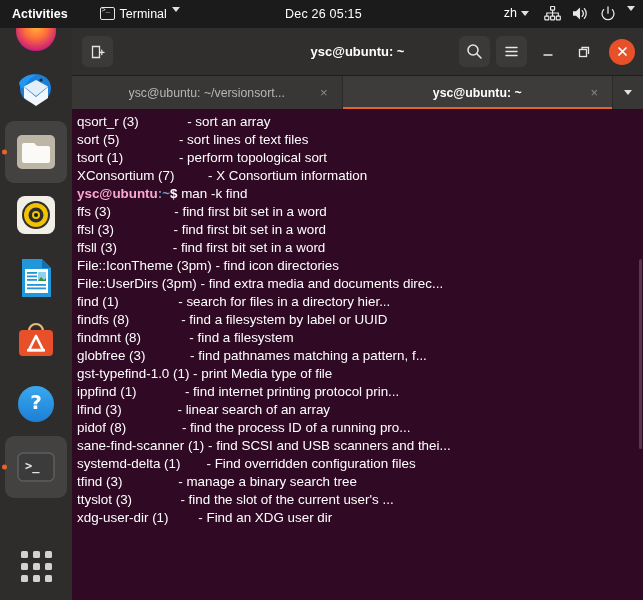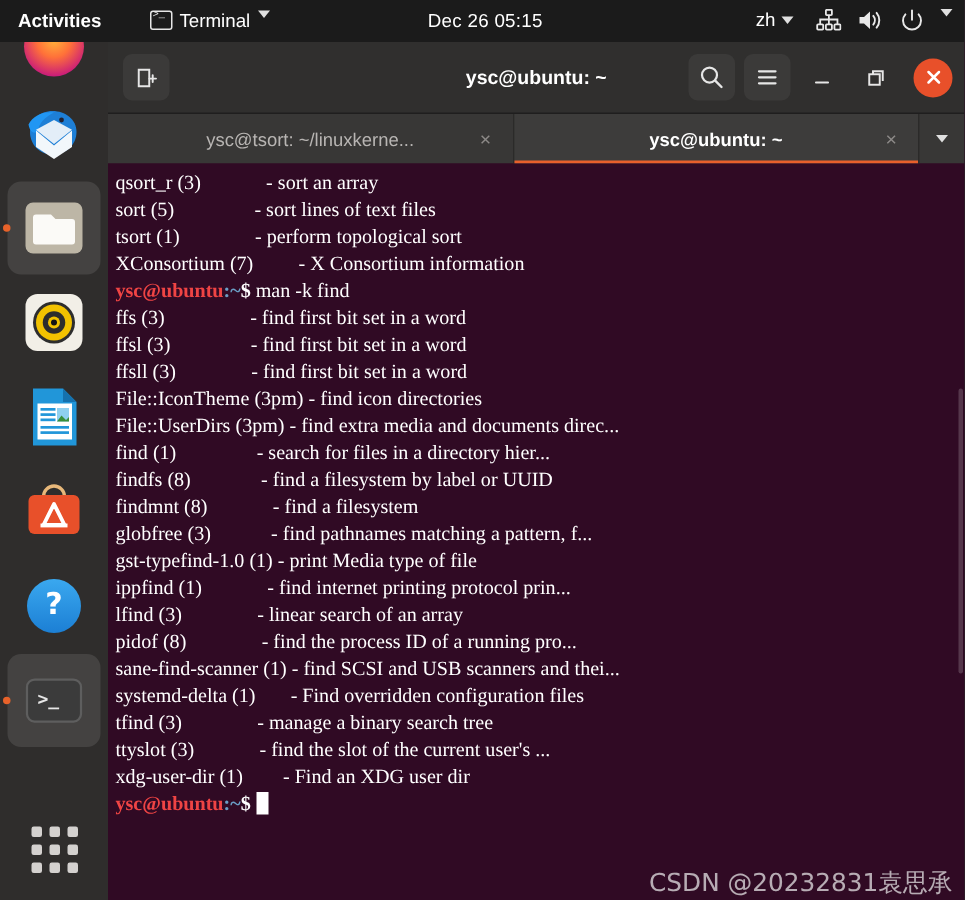--- a/index.html
+++ b/index.html
@@ -249,29 +249,29 @@
 
   
   #term-body {
     position: relative;
     height: 492px;
     background: #300a24;
     padding: 4px 0 0 2px;
     overflow: hidden;
   }
   .tline {
-    font-family: Liberation Serif, serif;
+    font-family: Liberation Sans, sans-serif;
     font-size: 13.4px;
     line-height: 18px;
     color: #ffffff;
     white-space: pre;
     padding-left: 3px;
     letter-spacing: 0px;
   }
-  .prompt-user { color: #ef4444; font-weight: bold; }
+  .prompt-user { color: #f9a8d4; font-weight: bold; }
   .prompt-path { color: #6a9ec5; font-weight: bold; }
   .prompt-dollar { color: #ffffff; font-weight: bold; }
   .cursor-block {
     display: inline-block;
     width: 8px;
     height: 15px;
     background: #ffffff;
     vertical-align: -3px;
   }
   #watermark {
@@ -491,21 +491,21 @@
       <div id="close-btn">
         <svg width="13" height="13" viewBox="0 0 13 13">
           <path d="M3 3 L10 10 M10 3 L3 10" stroke="#ffffff" stroke-width="1.7" stroke-linecap="round"></path>
         </svg>
       </div>
     </div>
   </div>
 
   <div id="tabbar">
     <div class="tab">
-      <span class="tab-label">ysc@tsort: ~/linuxkerne...</span>
+      <span class="tab-label">ysc@ubuntu: ~/versionsort...</span>
       <span class="tab-close">×</span>
     </div>
     <div class="tab active">
       <span class="tab-label">ysc@ubuntu: ~</span>
       <span class="tab-close">×</span>
     </div>
     <div id="tab-list-btn">
       <span class="caret-down"></span>
     </div>
   </div>
@@ -528,20 +528,18 @@
         <div class="tline">globfree (3)            - find pathnames matching a pattern, f...</div>
         <div class="tline">gst-typefind-1.0 (1) - print Media type of file</div>
         <div class="tline">ippfind (1)             - find internet printing protocol prin...</div>
         <div class="tline">lfind (3)               - linear search of an array</div>
         <div class="tline">pidof (8)               - find the process ID of a running pro...</div>
         <div class="tline">sane-find-scanner (1) - find SCSI and USB scanners and thei...</div>
         <div class="tline">systemd-delta (1)       - Find overridden configuration files</div>
         <div class="tline">tfind (3)               - manage a binary search tree</div>
         <div class="tline">ttyslot (3)             - find the slot of the current user's ...</div>
         <div class="tline">xdg-user-dir (1)        - Find an XDG user dir</div>
-        <div class="tline"><span class="prompt-user">ysc@ubuntu</span><span class="prompt-path">:~</span><span class="prompt-dollar">$ </span><span class="cursor-block"></span></div>
       </div>
     <div id="term-scroll">
         <i></i>
       </div>
-    <div id="watermark">CSDN @20232831袁思承</div>
   </div>
 </div>
 
 </body></html>

